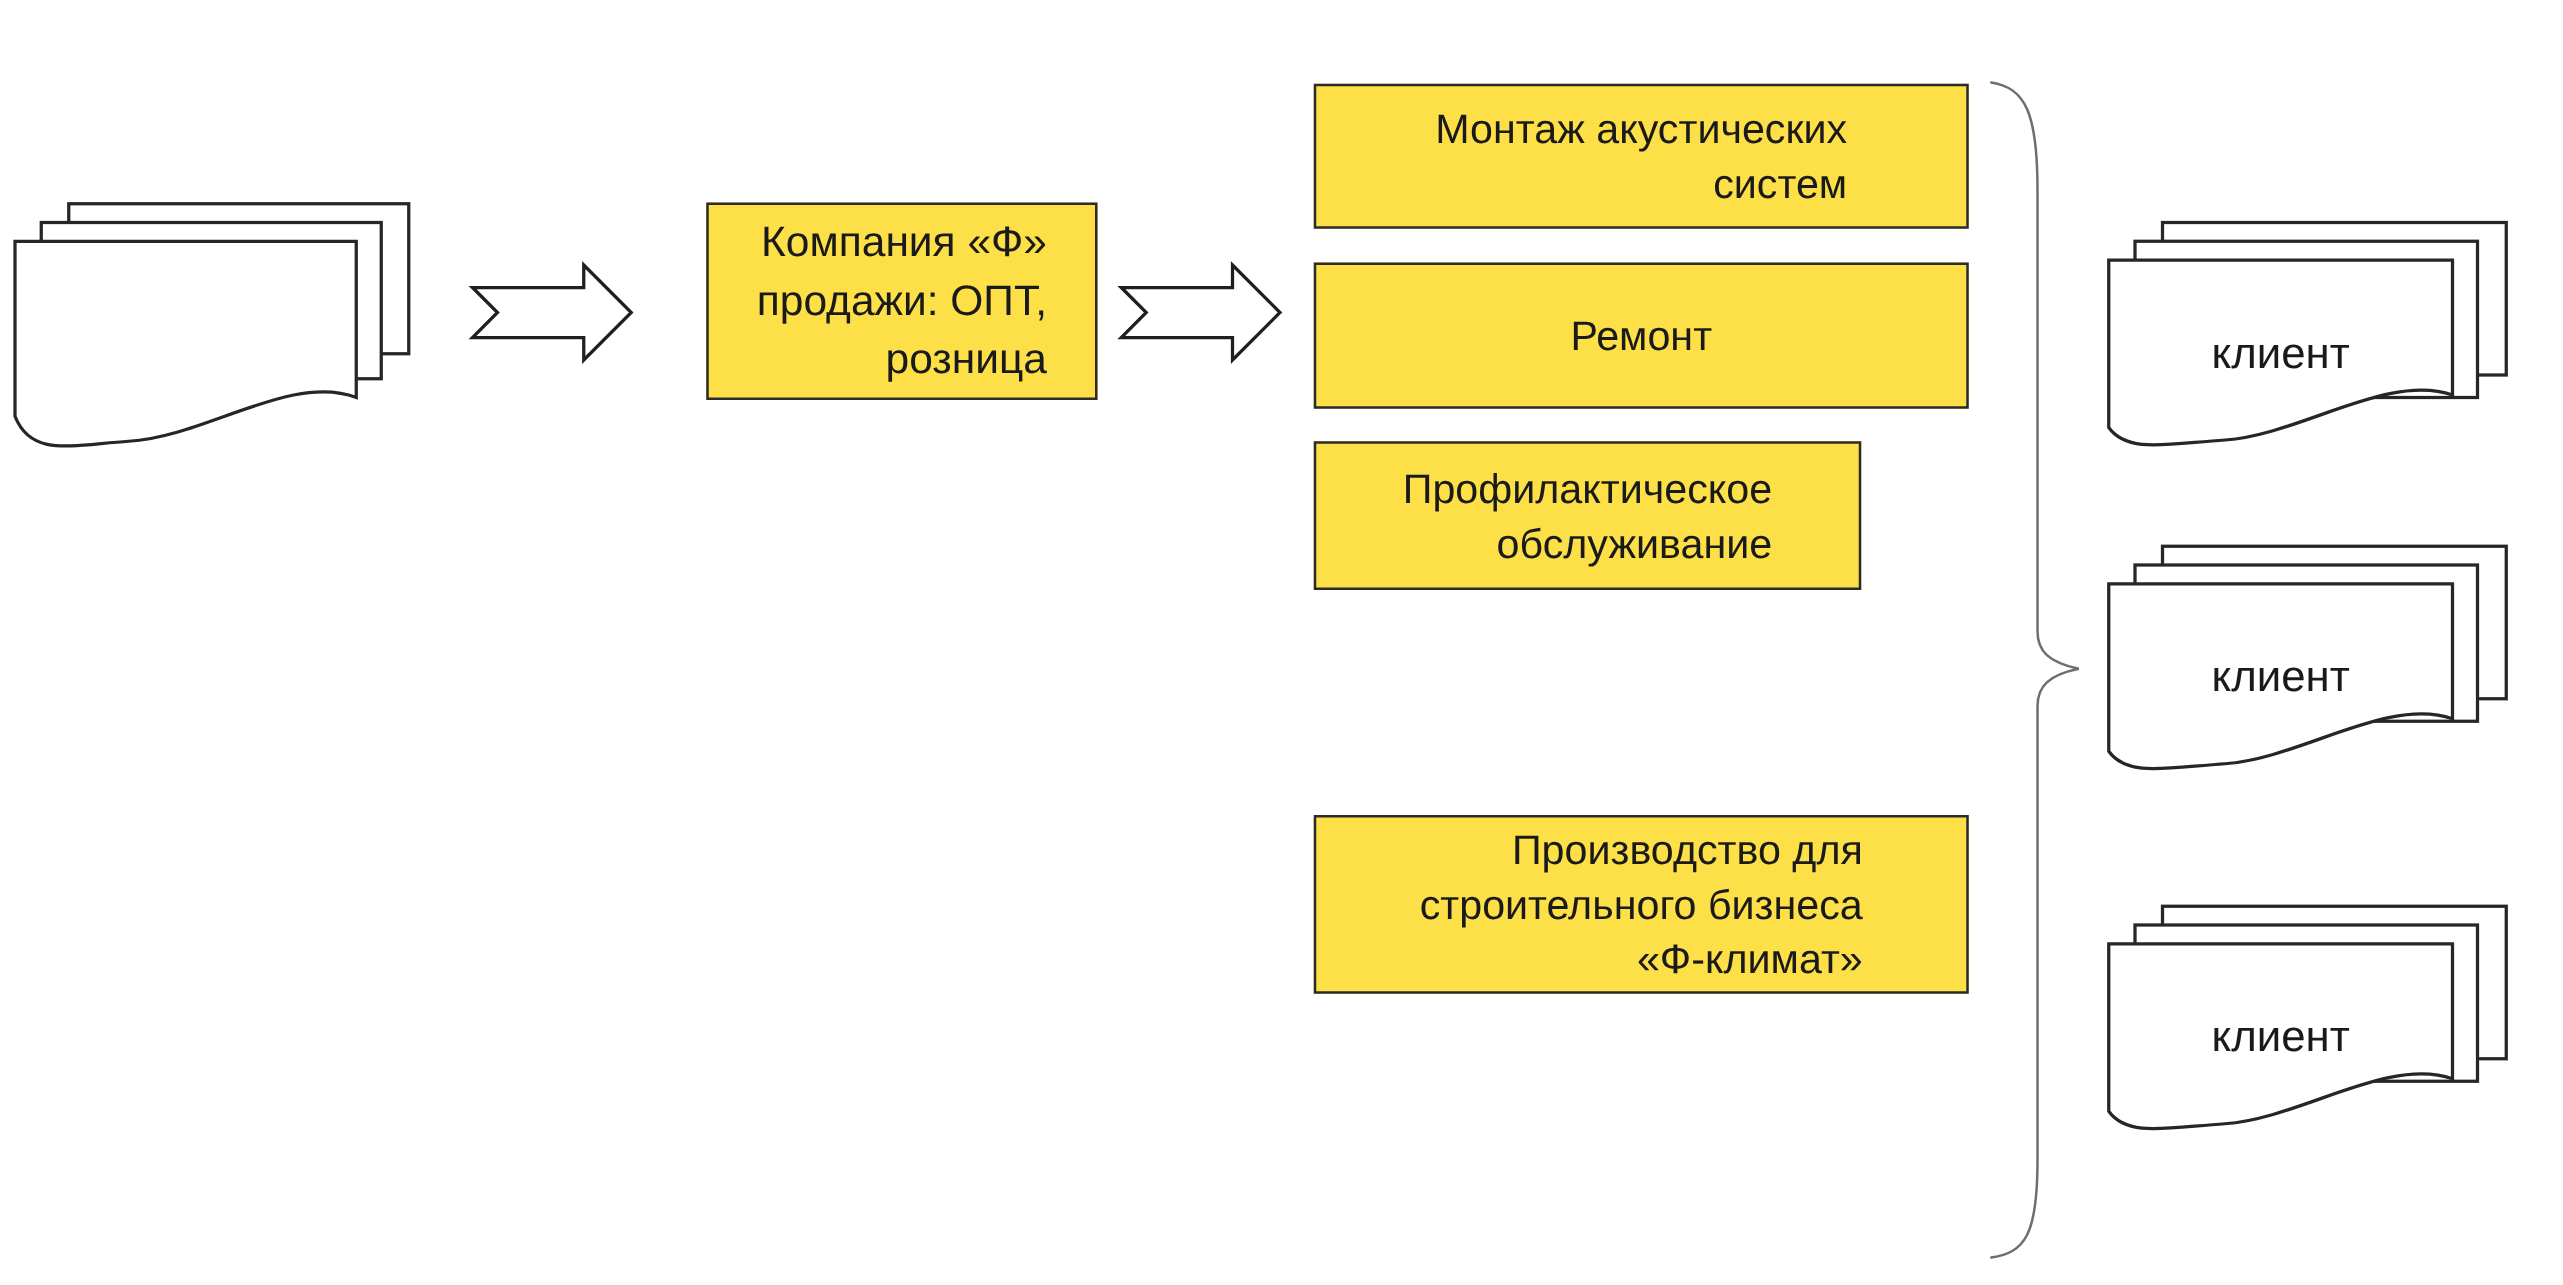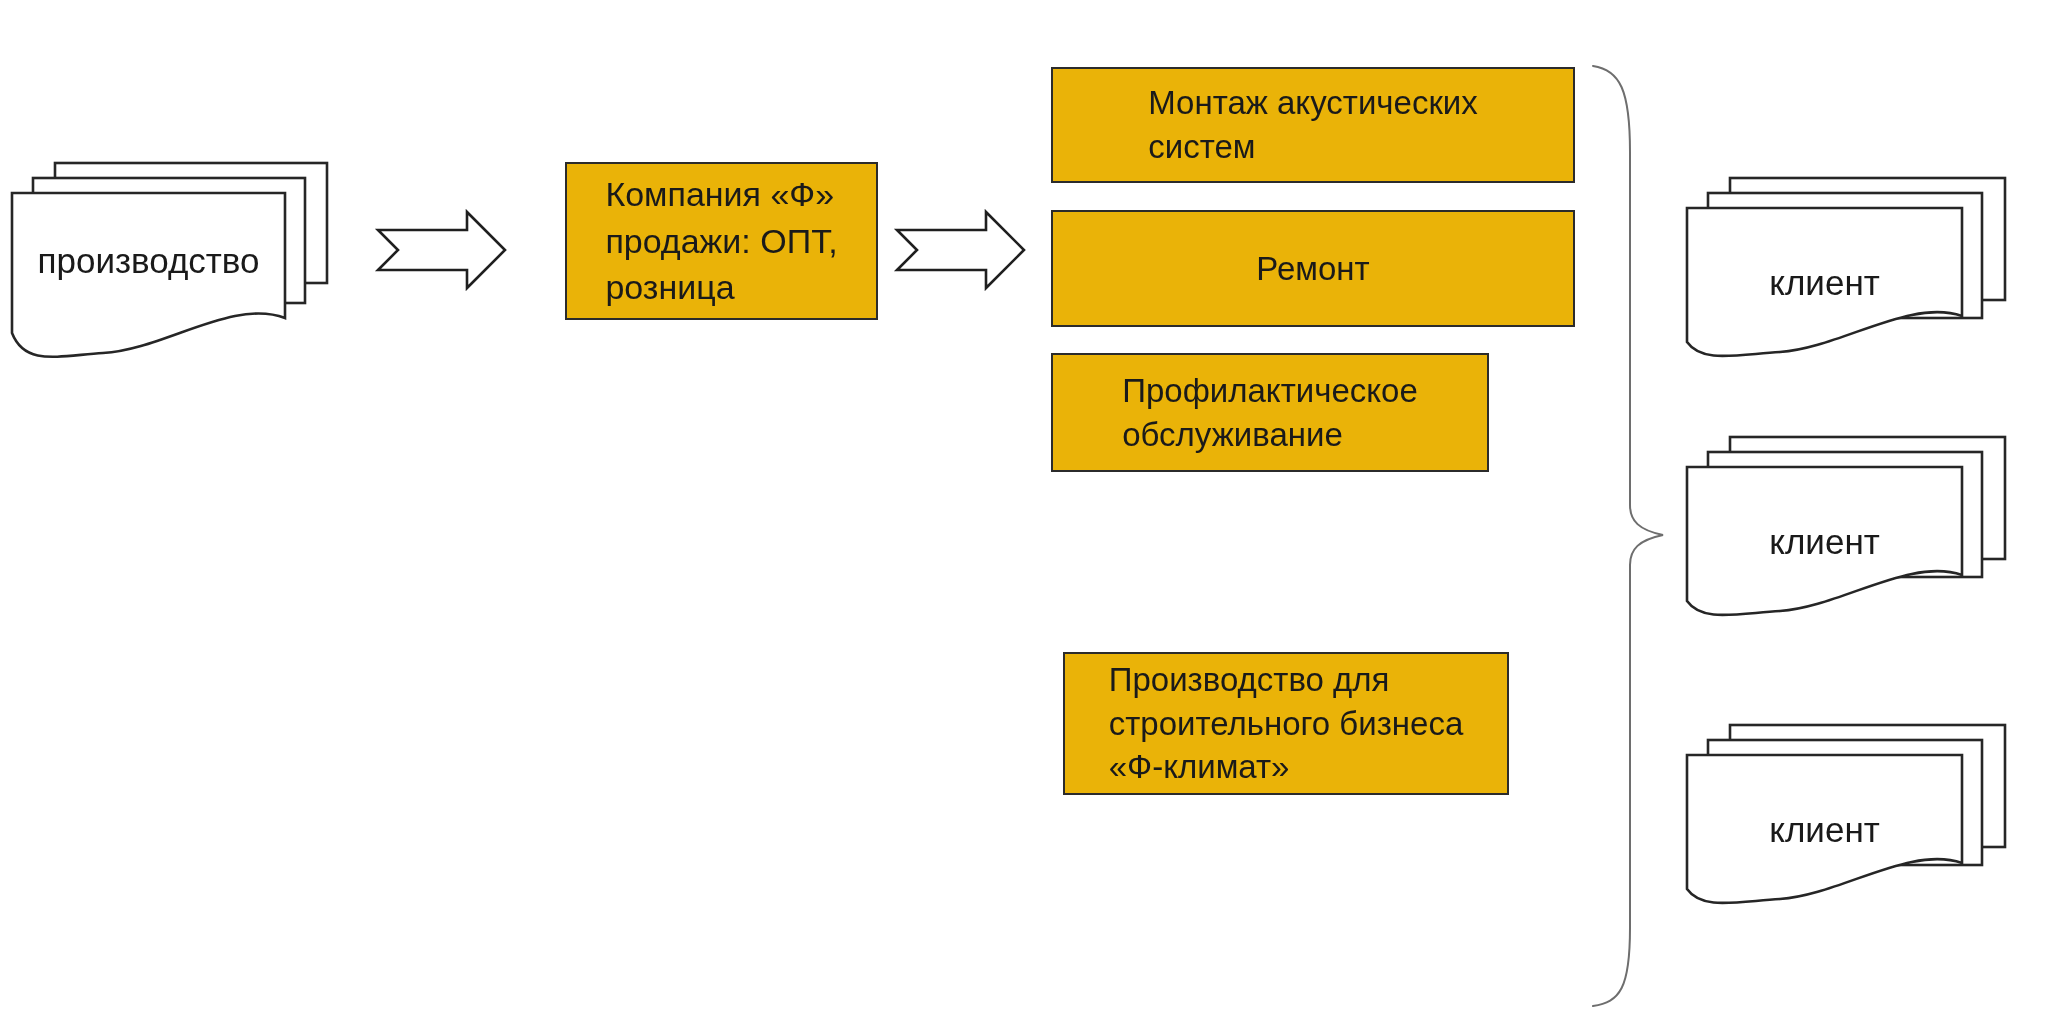--- a/index.html
+++ b/index.html
@@ -25,26 +25,26 @@
     display: flex;
     align-items: center;
     justify-content: center;
     text-align: center;
     font-size: 35px;
     line-height: 1.25;
   }
   .node-box {
     position: absolute;
     box-sizing: border-box;
-    background: #eab308;
+    background: #fde047;
     border: 2.5px solid #2b2b2b;
     display: flex;
     align-items: center;
     justify-content: center;
-    text-align: left;
+    text-align: right;
     white-space: pre-line;
   }
   .company-box { font-size: 34px; line-height: 1.38; padding: 0 0; }
   .service-box { font-size: 33px; line-height: 1.33; padding: 0 16px; }
 </style>
 </head>
 <body>
 
 <div class="canvas">
 
@@ -74,36 +74,35 @@
       <path class="sheet" d="M1687 467 h275 v108 c-52 -18 -122 32 -182 36 c-46 3 -78 11 -93 -10 z"></path>
     </g>
 
     <g>
       <rect class="sheet" x="1730" y="725" width="275" height="122"></rect>
       <rect class="sheet" x="1708" y="740" width="274" height="125"></rect>
       <path class="sheet" d="M1687 755 h275 v108 c-52 -18 -122 32 -182 36 c-46 3 -78 11 -93 -10 z"></path>
     </g>
   </svg>
 
-  <div class="doc-label" style="left:12px; top:200px; width:273px; height:122px;">производство</div>
 
   <div class="node-box company-box" style="left:565px; top:162px; width:313px; height:158px;">Компания «Ф»
 продажи: ОПТ,
 розница</div>
 
   <div class="node-box service-box" style="left:1051px; top:67px; width:524px; height:116px;">Монтаж акустических
 систем</div>
 
   <div class="node-box service-box" style="left:1051px; top:210px; width:524px; height:117px;">Ремонт</div>
 
   <div class="node-box service-box" style="left:1051px; top:353px; width:438px; height:119px;">Профилактическое
 обслуживание</div>
 
 
-  <div class="node-box service-box" style="left:1051px; top:652px; width:446px; height:143px;margin-left:12px;">Производство для
+  <div class="node-box service-box" style="left:1051px; top:652px; width:524px; height:143px;">Производство для
 строительного бизнеса
 «Ф-климат»</div>
 
 
   <div class="doc-label" style="left:1687px; top:223px; width:275px; height:120px;">клиент</div>
 
   <div class="doc-label" style="left:1687px; top:482px; width:275px; height:120px;">клиент</div>
 
   <div class="doc-label" style="left:1687px; top:770px; width:275px; height:120px;">клиент</div>
 

